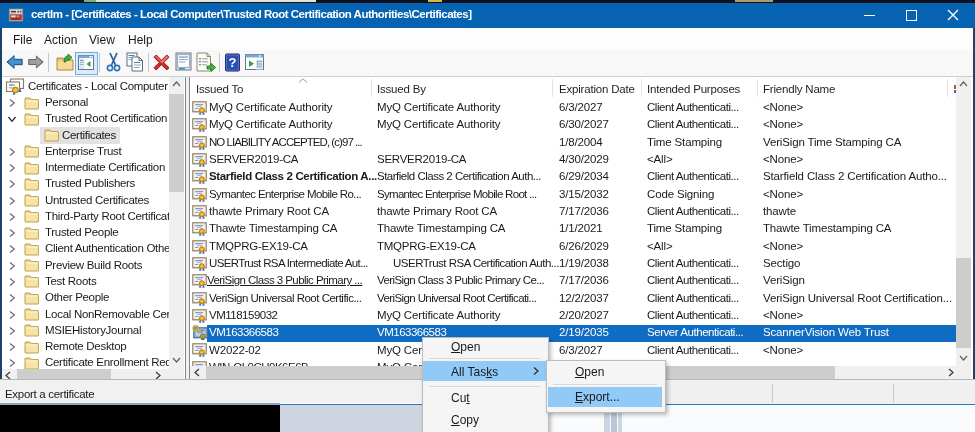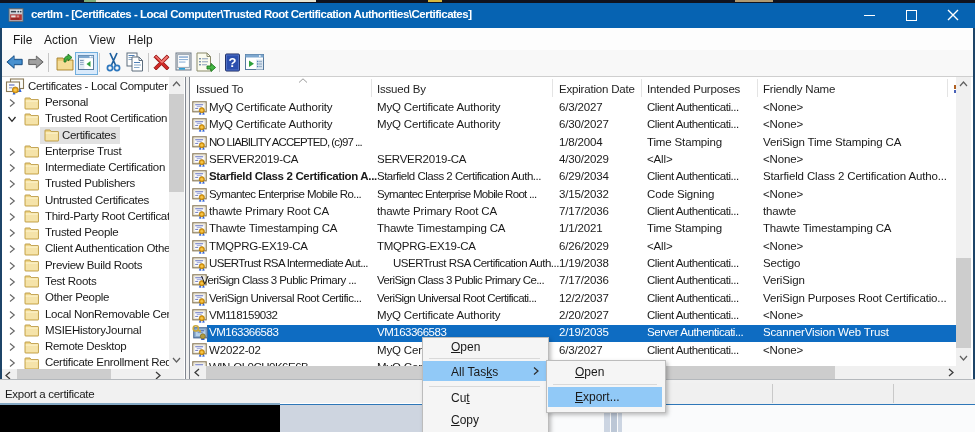--- a/index.html
+++ b/index.html
@@ -488,41 +488,41 @@
 <rect x="0.8" y="0.8" width="13.4" height="10" fill="#fdfdf8" stroke="#8d7d5d" stroke-width="1.2"></rect>
 <rect x="2.2" y="2.2" width="10.6" height="7.2" fill="#fff" stroke="#e2dac4" stroke-width="0.6"></rect>
 <rect x="3.2" y="3.2" width="8" height="1.1" fill="#6f7cc4"></rect>
 <rect x="4.7" y="5.2" width="5" height="0.9" fill="#9aa3d4"></rect>
 <rect x="3.2" y="6.9" width="3" height="1" fill="#6f7cc4"></rect>
 <path d="M8.2 10.5 l1.2 3.3 l-2.6 -0.3 Z" fill="#2f62d8"></path>
 <path d="M11.4 10.5 l-1.2 3.3 l2.6 -0.3 Z" fill="#2f62d8"></path>
 <circle cx="9.8" cy="9.2" r="2.6" fill="#e29c14" stroke="#a87808" stroke-width="0.7"></circle>
 <circle cx="9.8" cy="9.2" r="1.3" fill="#f4c64a"></circle>
 </svg>
-      <div class="a" style="left:11px;top:175.2px;letter-spacing:-0.55px;">VeriSign Class 3 Public Primary ...</div>
+      <div class="a" style="left:17px;top:175.2px;letter-spacing:-0.55px;text-decoration:underline;">VeriSign Class 3 Public Primary ...</div>
       <div class="a" style="left:187px;top:175.2px;letter-spacing:-0.6px;">VeriSign Class 3 Public Primary Ce...</div>
       <div class="a" style="left:369px;top:175.2px;letter-spacing:-0.15px;">7/17/2036</div>
       <div class="a" style="left:457px;top:175.2px;letter-spacing:-0.45px;">Client Authenticati...</div>
       <div class="a" style="left:573px;top:175.2px;letter-spacing:-0.15px;">VeriSign</div>
       <svg class="a" style="left:2px;top:192.51999999999998px" width="15" height="14" viewBox="0 0 15 14">
 <rect x="0.8" y="0.8" width="13.4" height="10" fill="#fdfdf8" stroke="#8d7d5d" stroke-width="1.2"></rect>
 <rect x="2.2" y="2.2" width="10.6" height="7.2" fill="#fff" stroke="#e2dac4" stroke-width="0.6"></rect>
 <rect x="3.2" y="3.2" width="8" height="1.1" fill="#6f7cc4"></rect>
 <rect x="4.7" y="5.2" width="5" height="0.9" fill="#9aa3d4"></rect>
 <rect x="3.2" y="6.9" width="3" height="1" fill="#6f7cc4"></rect>
 <path d="M8.2 10.5 l1.2 3.3 l-2.6 -0.3 Z" fill="#2f62d8"></path>
 <path d="M11.4 10.5 l-1.2 3.3 l2.6 -0.3 Z" fill="#2f62d8"></path>
 <circle cx="9.8" cy="9.2" r="2.6" fill="#e29c14" stroke="#a87808" stroke-width="0.7"></circle>
 <circle cx="9.8" cy="9.2" r="1.3" fill="#f4c64a"></circle>
 </svg>
       <div class="a" style="left:19px;top:192.5px;letter-spacing:-0.5px;">VeriSign Universal Root Certific...</div>
       <div class="a" style="left:187px;top:192.5px;letter-spacing:-0.6px;">VeriSign Universal Root Certificati...</div>
       <div class="a" style="left:369px;top:192.5px;letter-spacing:-0.15px;">12/2/2037</div>
       <div class="a" style="left:457px;top:192.5px;letter-spacing:-0.45px;">Client Authenticati...</div>
-      <div class="a" style="left:573px;top:192.5px;letter-spacing:-0.15px;">VeriSign Purposes Root Certificatio...</div>
+      <div class="a" style="left:573px;top:192.5px;letter-spacing:-0.15px;">VeriSign Universal Root Certification...</div>
       <svg class="a" style="left:2px;top:209.84000000000003px" width="15" height="14" viewBox="0 0 15 14">
 <rect x="0.8" y="0.8" width="13.4" height="10" fill="#fdfdf8" stroke="#8d7d5d" stroke-width="1.2"></rect>
 <rect x="2.2" y="2.2" width="10.6" height="7.2" fill="#fff" stroke="#e2dac4" stroke-width="0.6"></rect>
 <rect x="3.2" y="3.2" width="8" height="1.1" fill="#6f7cc4"></rect>
 <rect x="4.7" y="5.2" width="5" height="0.9" fill="#9aa3d4"></rect>
 <rect x="3.2" y="6.9" width="3" height="1" fill="#6f7cc4"></rect>
 <path d="M8.2 10.5 l1.2 3.3 l-2.6 -0.3 Z" fill="#2f62d8"></path>
 <path d="M11.4 10.5 l-1.2 3.3 l2.6 -0.3 Z" fill="#2f62d8"></path>
 <circle cx="9.8" cy="9.2" r="2.6" fill="#e29c14" stroke="#a87808" stroke-width="0.7"></circle>
 <circle cx="9.8" cy="9.2" r="1.3" fill="#f4c64a"></circle>

